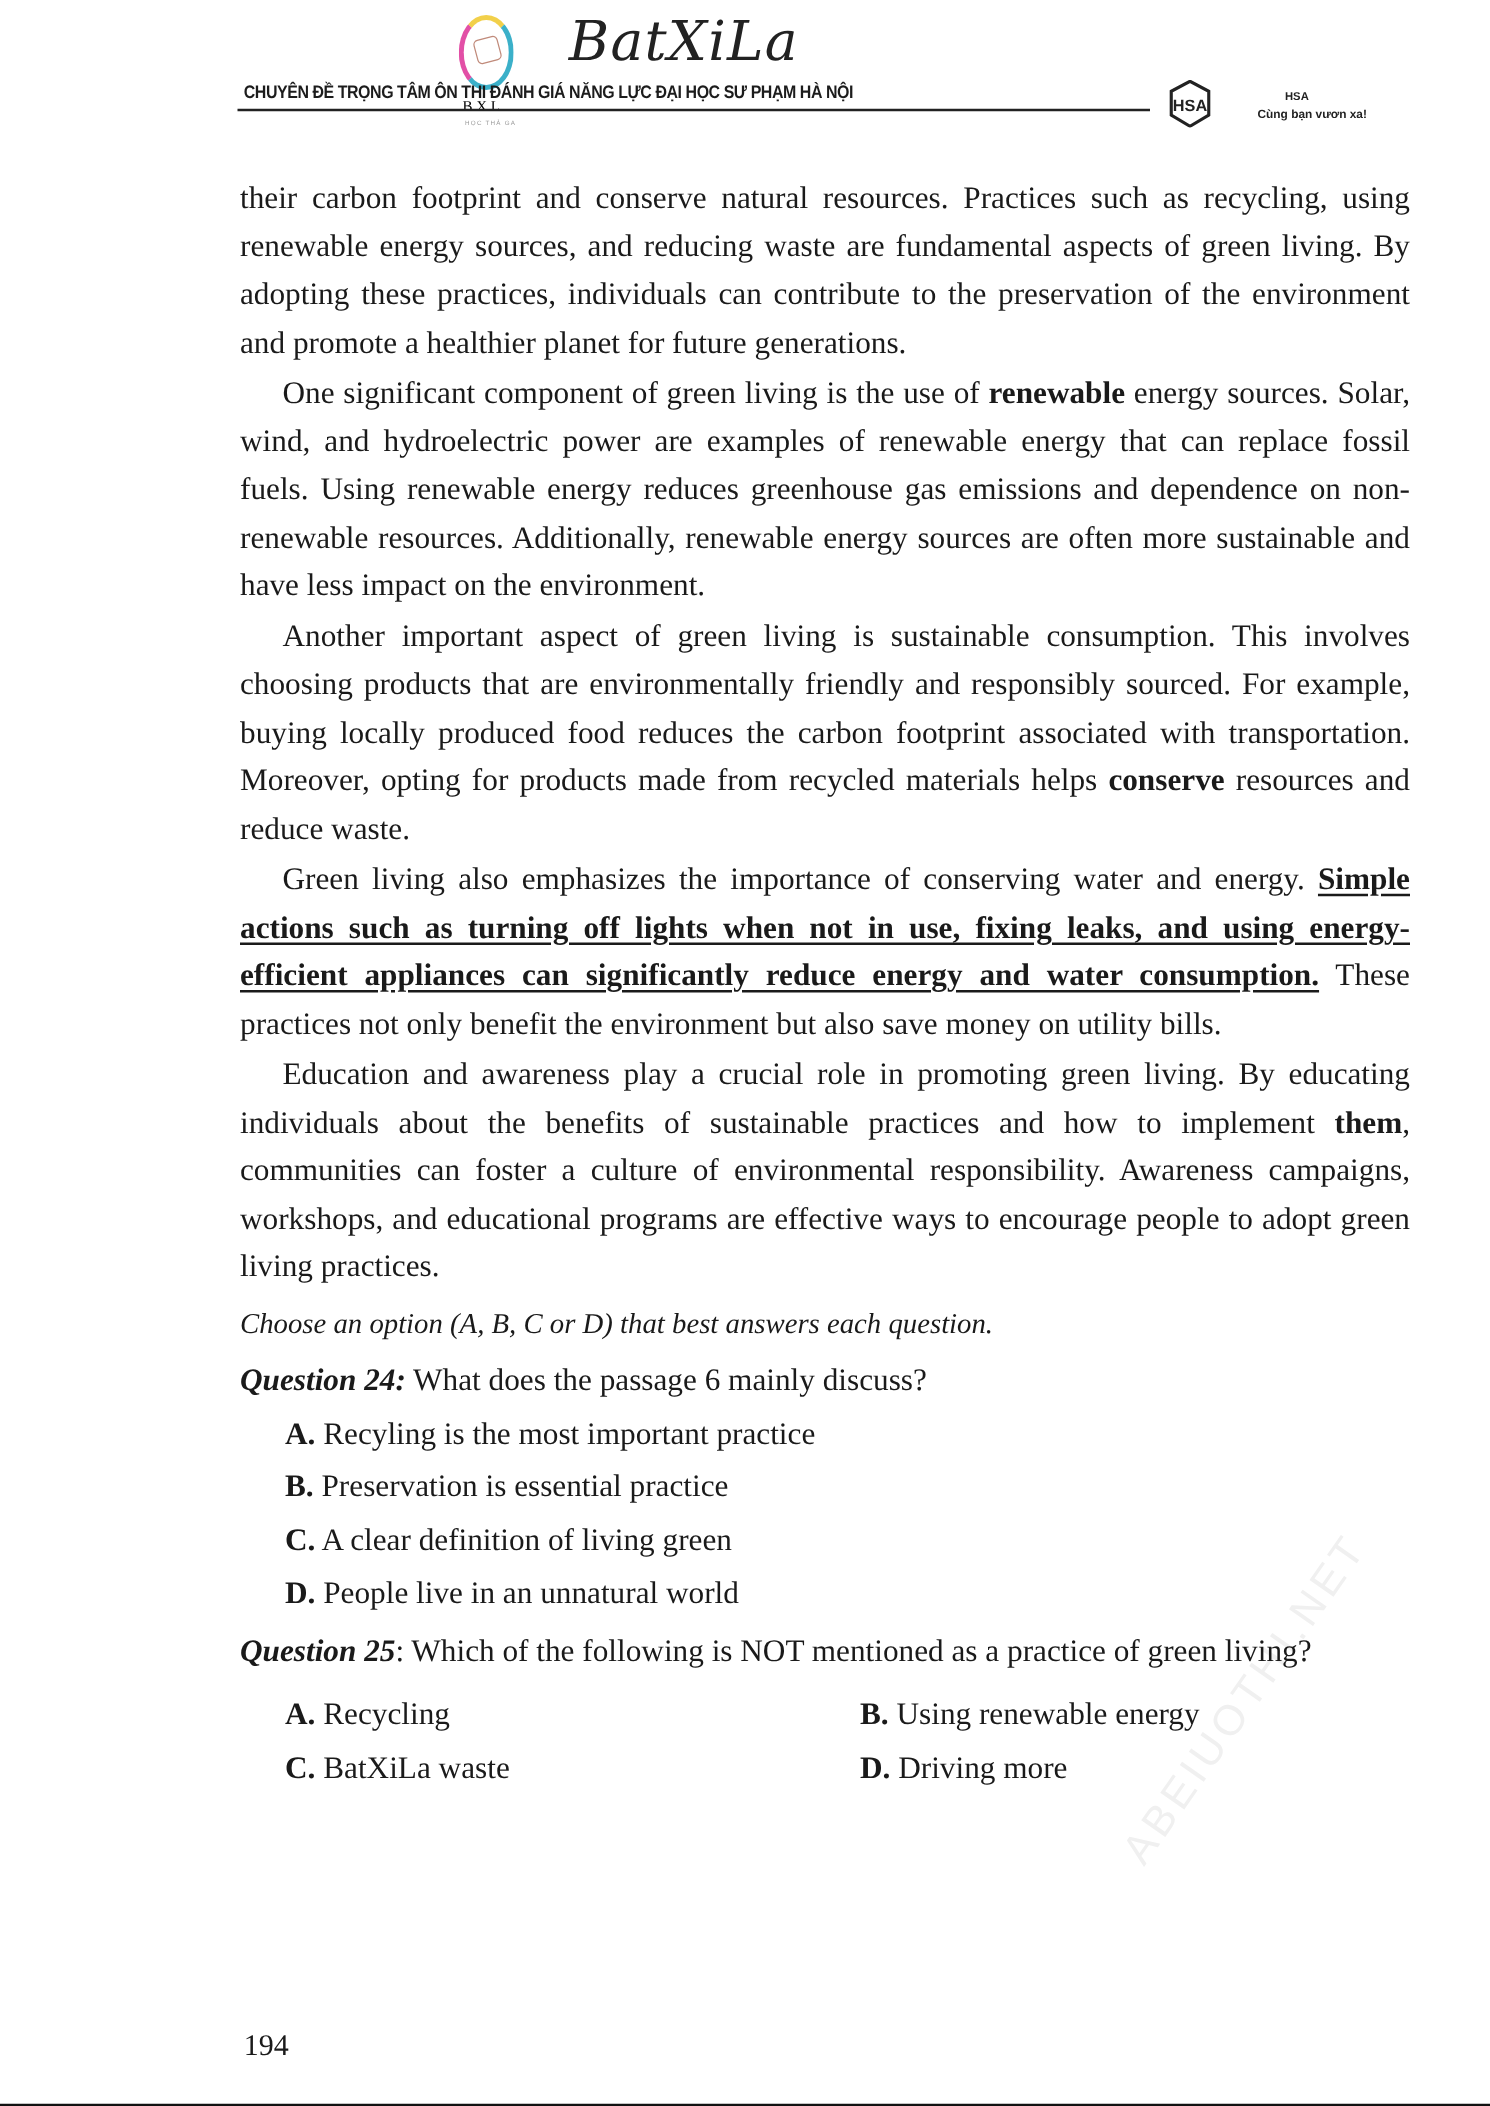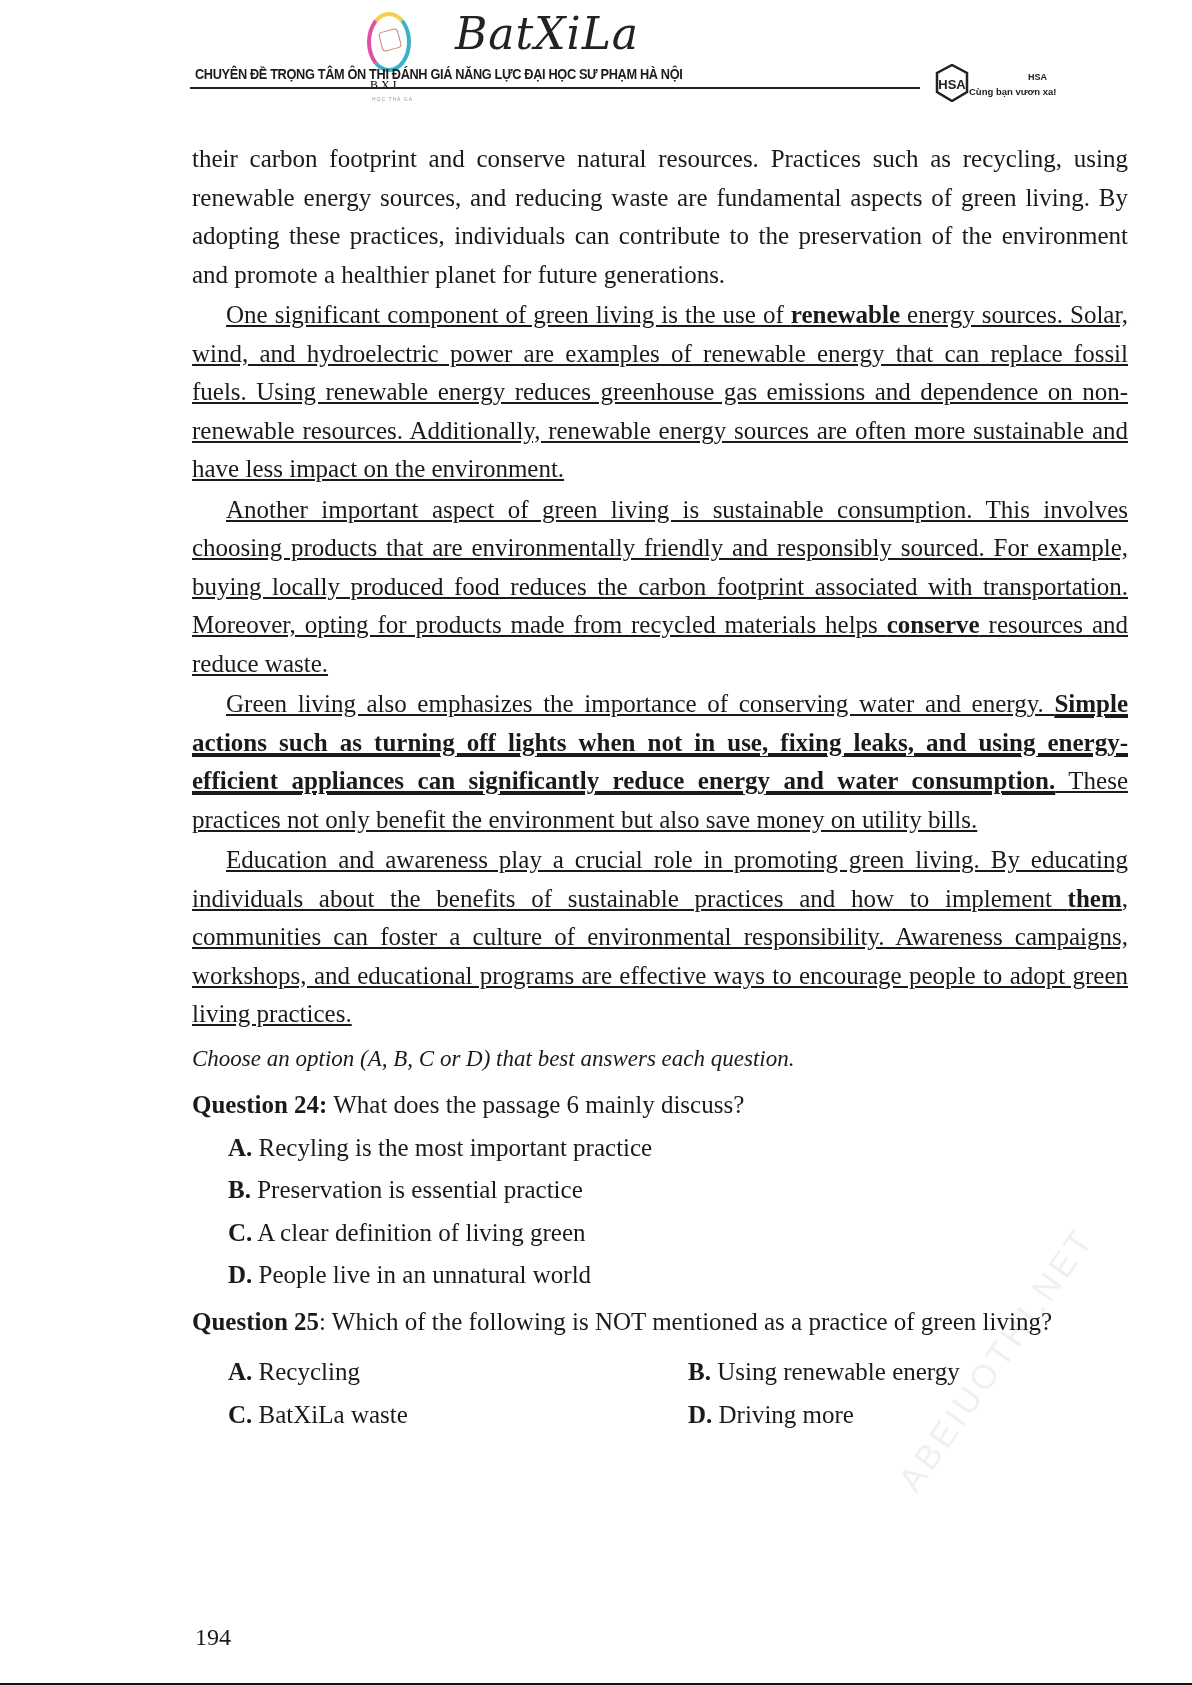--- a/index.html
+++ b/index.html
@@ -9,29 +9,29 @@
   .brand-logo { position: absolute; left: 367px; top: 12px; width: 44px; height: 60px; border-radius: 50%;
     border: 4px solid #3bb0c9; border-left-color: #e24fa6; border-top-color: #f2d04a; box-sizing: border-box; }
   .brand-logo-inner { position: absolute; left: 9px; top: 14px; width: 18px; height: 18px; border: 1px solid #c08a7a; border-radius: 4px; transform: rotate(-15deg); }
   .brand-name { position: absolute; left: 455px; top: 8px; font-family: "DejaVu Serif", serif; font-style: italic; font-size: 44px; color: #222; letter-spacing: 1px; }
   .series-title { position: absolute; left: 195px; top: 66px; font-family: "Liberation Sans", sans-serif; font-weight: bold; font-size: 14.5px; letter-spacing: -0.4px; color: #1c1c1c; transform: scaleX(0.88); transform-origin: left; white-space: nowrap; }
   .bxl-mark { position: absolute; left: 370px; top: 78px; font-family: "Liberation Serif", serif; font-size: 12px; color: #000000; letter-spacing: 3px; }
   .bxl-sub { position: absolute; left: 372px; top: 96px; font-family: "Liberation Sans", sans-serif; font-size: 5px; color: #999; letter-spacing: 1px; }
   .header-rule { position: absolute; left: 190px; top: 87px; width: 730px; height: 2px; background: #222; }
   .hsa-logo { position: absolute; left: 935px; top: 64px; width: 34px; height: 38px; }
   .hsa-title { position: absolute; left: 1028px; top: 72px; font-family: "Liberation Sans", sans-serif; font-weight: bold; font-size: 9px; color: #222; }
-  .hsa-slogan { position: absolute; left: 969px; top: 86px; font-family: "Liberation Sans", sans-serif; font-weight: bold; font-size: 9.5px; color: #222; white-space: nowrap; }
+  .hsa-slogan { position: absolute; left: 1006px; top: 86px; font-family: "Liberation Sans", sans-serif; font-weight: bold; font-size: 9.5px; color: #222; white-space: nowrap; }
 
   .content { position: absolute; left: 192px; top: 140px; width: 936px; font-size: 25px; line-height: 38.5px; }
   .content p { margin: 0 0 2px 0; text-align: justify; }
-  .indent { text-indent: 34px; text-decoration: underline; }
+  .indent { text-indent: 34px; }
   .u-bold { font-weight: bold; text-decoration: underline; text-decoration-thickness: 2px; text-underline-offset: 4px; }
   .instruction { text-align: right; font-style: italic; font-size: 23px; margin-top: 6px !important; }
   .question { margin-top: 8px !important; }
-  .q-label { font-weight: bold; }
+  .q-label { font-weight: bold; font-style: italic; }
   .option { padding-left: 36px; margin-top: 4px !important; }
   .opt-letter { font-weight: bold; }
   .options-grid { display: grid; grid-template-columns: 460px 460px; padding-left: 36px; row-gap: 4px; margin-top: 12px; }
   .page-number { position: absolute; left: 195px; top: 1624px; font-size: 24px; }
   .footer-rule { position: absolute; left: 0; top: 1683px; width: 1192px; height: 2px; background: #111; }
   .watermark { position: absolute; left: 840px; top: 1340px; font-family: "Liberation Sans", sans-serif; font-size: 34px; color: #f0f0f0; transform: rotate(-55deg); letter-spacing: 4px; pointer-events: none; }
 </style>
 </head>
 <body>
 

